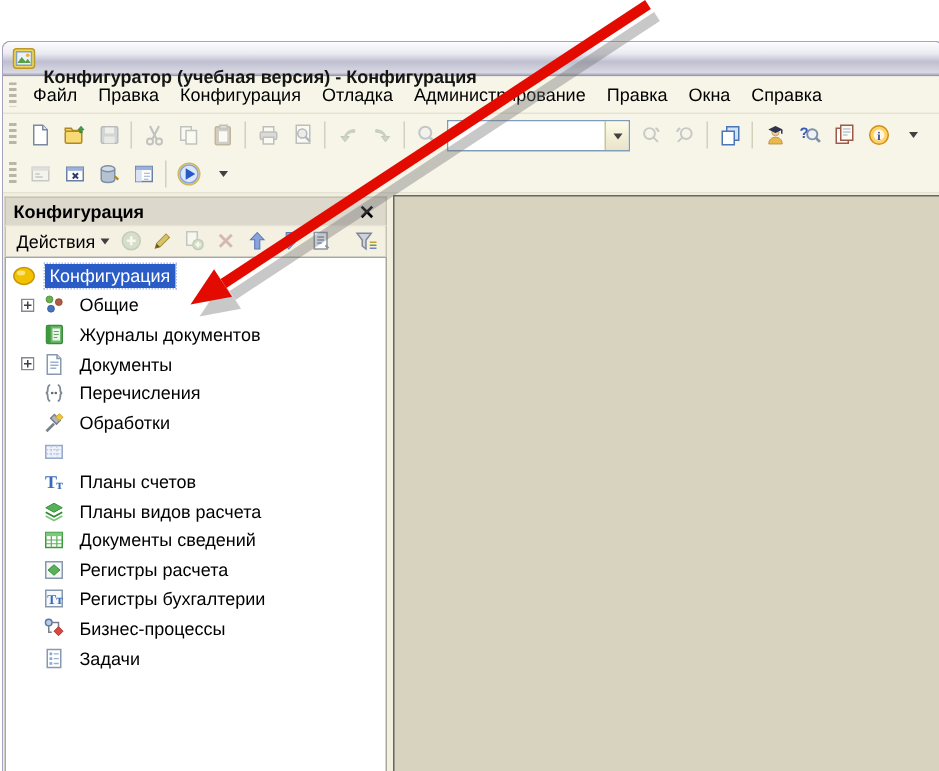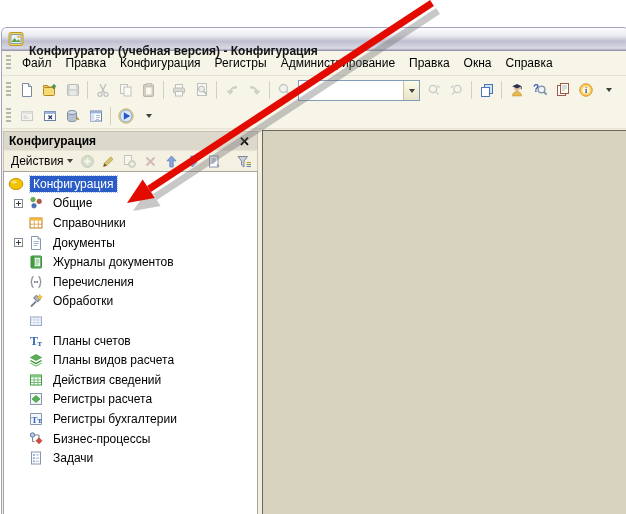--- a/index.html
+++ b/index.html
@@ -60,21 +60,21 @@
     position:absolute; left:1px; top:2px; bottom:0; width:255px;
     display:flex; flex-direction:column;
   }
   .panel-header {
     height:19px; background:#dcd9cc; border:1px solid #c6c3b2; border-bottom:none;
     display:flex; align-items:center; padding:0 5px; font-weight:bold;
   }
   .panel-close { margin-left:auto; font-weight:bold; font-size:13px; line-height:1; padding:0 2px; cursor:default; }
   .actions-bar {
     height:21px; background:#f4f1e3; border:1px solid #c6c3b2; border-bottom:none; border-top:1px solid #e8e5d6;
-    display:flex; align-items:center; gap:1px; padding:0 3px;
+    display:flex; gap:1px; padding:0 3px;
   }
   .actions-label { display:flex; align-items:center; gap:3px; padding:2px 4px; }
   .abtn { width:20px; height:18px; display:flex; align-items:center; justify-content:center; flex:0 0 auto; }
   .tree {
     flex:1; background:#fff; border:1px solid #a9a69a; overflow:hidden; padding:2px 0 0 0;
   }
   .tree-row { height:19.6px; display:flex; align-items:center; padding-left:4px; white-space:nowrap; }
   .expand-slot { width:20px; display:flex; align-items:center; justify-content:center; flex:0 0 auto; }
   .tree-icon { width:16px; height:16px; margin-right:6px; flex:0 0 auto; display:flex; align-items:center; }
   .tree-label { padding:1px 3px; }
@@ -99,21 +99,21 @@
       <circle cx="10.5" cy="5.8" r="1.2" fill="#f0b030"></circle>
     </svg>
     <span class="title-text">Конфигуратор (учебная версия) - Конфигурация</span>
   </div>
 
   <div class="menubar">
     <div class="grip"></div>
     <span class="menu-item">Файл</span>
     <span class="menu-item">Правка</span>
     <span class="menu-item">Конфигурация</span>
-    <span class="menu-item">Регистры</span>
+    <span class="menu-item">Отладка</span>
     <span class="menu-item">Администрирование</span>
     <span class="menu-item">Правка</span>
     <span class="menu-item">Окна</span>
     <span class="menu-item">Справка</span>
   </div>
 
   <div class="toolbar" id="toolbar-main">
     <div class="grip"></div>
 
     <div class="tbtn">
@@ -392,30 +392,32 @@
             <svg width="16" height="16" viewBox="0 0 16 16">
               <circle cx="5" cy="4.6" r="2.3" fill="#6ab04c" stroke="#4a8a34" stroke-width=".5"></circle>
               <circle cx="11.2" cy="6.4" r="2.3" fill="#b05c44" stroke="#8a3a28" stroke-width=".5"></circle>
               <circle cx="6" cy="10.8" r="2.3" fill="#4a72b8" stroke="#2e5494" stroke-width=".5"></circle>
             </svg>
           </span>
           <span class="tree-label">Общие</span>
         </div>
 
 
-        <div class="tree-row">
-          <span class="expand-slot"></span>
-          <span class="tree-icon">
-            <svg width="16" height="16" viewBox="0 0 16 16">
-              <rect x="2" y="3" width="12" height="10" fill="#fff" stroke="#c07818"></rect>
-              <rect x="2" y="3" width="12" height="2.6" fill="#f2b838"></rect>
-              <path d="M6.2 5.6V13M10.4 5.6V13M2 9.2h12" stroke="#d89a40" stroke-width=".8"></path>
-            </svg>
-          </span>
-          <span class="tree-label">Справочники</span>
+
+        <div class="tree-row">
+          <span class="expand-slot"></span>
+          <span class="tree-icon">
+            <svg width="16" height="16" viewBox="0 0 16 16">
+              <rect x="3" y="2" width="10.5" height="12" rx="1" fill="#6cb86c" stroke="#3a8a3a"></rect>
+              <rect x="3" y="2" width="2.8" height="12" fill="#3f9a3f"></rect>
+              <rect x="7" y="4" width="5" height="8" fill="#eaf6ea"></rect>
+              <path d="M7.8 6h3.4M7.8 8h3.4M7.8 10h2.4" stroke="#6aa06a" stroke-width=".8"></path>
+            </svg>
+          </span>
+          <span class="tree-label">Журналы документов</span>
         </div>
 
         <div class="tree-row">
           <span class="expand-slot">
             <svg width="9" height="9" viewBox="0 0 9 9">
               <rect x="0.5" y="0.5" width="8" height="8" fill="#fff" stroke="#848a94"></rect>
               <path d="M2 4.5h5M4.5 2v5" stroke="#404040"></path>
             </svg>
           </span>
           <span class="tree-icon">
@@ -425,33 +427,20 @@
               <path d="M5.5 6.5h5.5M5.5 8.5h5.5M5.5 10.5h4" stroke="#9ab0d0" stroke-width=".9"></path>
             </svg>
           </span>
           <span class="tree-label">Документы</span>
         </div>
 
         <div class="tree-row">
           <span class="expand-slot"></span>
           <span class="tree-icon">
             <svg width="16" height="16" viewBox="0 0 16 16">
-              <rect x="3" y="2" width="10.5" height="12" rx="1" fill="#6cb86c" stroke="#3a8a3a"></rect>
-              <rect x="3" y="2" width="2.8" height="12" fill="#3f9a3f"></rect>
-              <rect x="7" y="4" width="5" height="8" fill="#eaf6ea"></rect>
-              <path d="M7.8 6h3.4M7.8 8h3.4M7.8 10h2.4" stroke="#6aa06a" stroke-width=".8"></path>
-            </svg>
-          </span>
-          <span class="tree-label">Журналы документов</span>
-        </div>
-
-        <div class="tree-row">
-          <span class="expand-slot"></span>
-          <span class="tree-icon">
-            <svg width="16" height="16" viewBox="0 0 16 16">
               <path d="M5.5 2.5C3.8 3 3.8 4.5 3.8 6S3.5 8 2.5 8c1 0 1.3.5 1.3 2s0 3 1.7 3.5" fill="none" stroke="#808896" stroke-width="1.2"></path>
               <path d="M10.5 2.5c1.7.5 1.7 2 1.7 3.5S12.5 8 13.5 8c-1 0-1.3.5-1.3 2s0 3-1.7 3.5" fill="none" stroke="#808896" stroke-width="1.2"></path>
               <circle cx="6.8" cy="8" r=".9" fill="#606878"></circle>
               <circle cx="9.2" cy="8" r=".9" fill="#606878"></circle>
             </svg>
           </span>
           <span class="tree-label">Перечисления</span>
         </div>
 
 
@@ -502,21 +491,21 @@
 
         <div class="tree-row">
           <span class="expand-slot"></span>
           <span class="tree-icon">
             <svg width="16" height="16" viewBox="0 0 16 16">
               <rect x="2.5" y="3" width="11" height="10" fill="#fff" stroke="#3a9a3a"></rect>
               <rect x="2.5" y="3" width="11" height="2.4" fill="#7cc87c"></rect>
               <path d="M2.5 8h11M2.5 10.5h11M6.2 5.4V13M9.9 5.4V13" stroke="#5ab05a" stroke-width=".8"></path>
             </svg>
           </span>
-          <span class="tree-label">Действия сведений</span>
+          <span class="tree-label">Документы сведений</span>
         </div>
 
 
         <div class="tree-row">
           <span class="expand-slot"></span>
           <span class="tree-icon">
             <svg width="16" height="16" viewBox="0 0 16 16">
               <rect x="2.5" y="2.5" width="11" height="11" fill="#f4f8f4" stroke="#8898b0"></rect>
               <path d="M8 4.5l4 3.5-4 3.5-4-3.5z" fill="#58b058" stroke="#2f8a2f" stroke-width=".6"></path>
             </svg>

